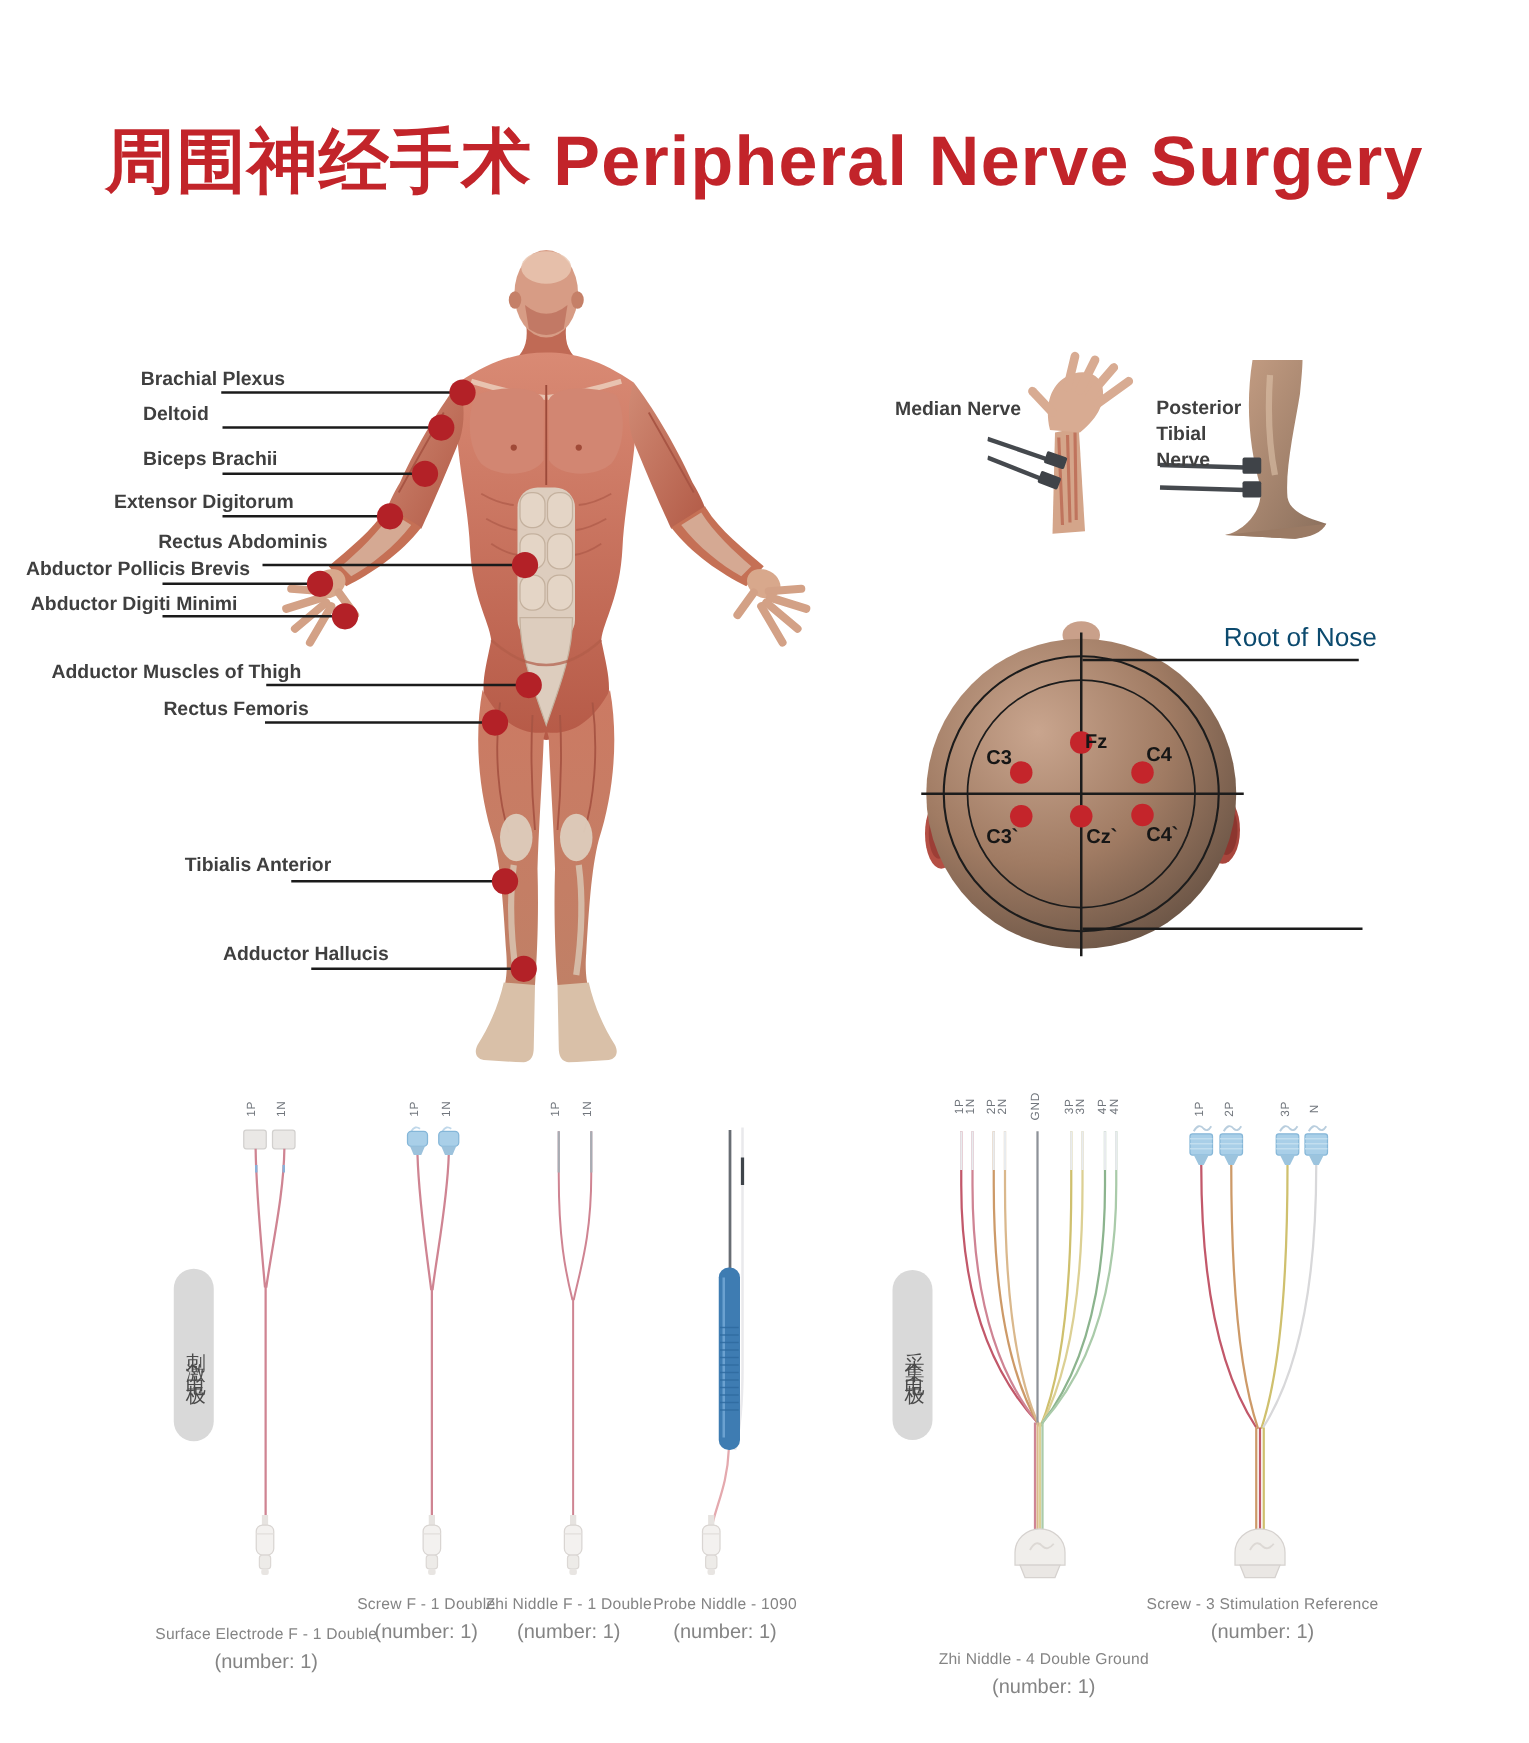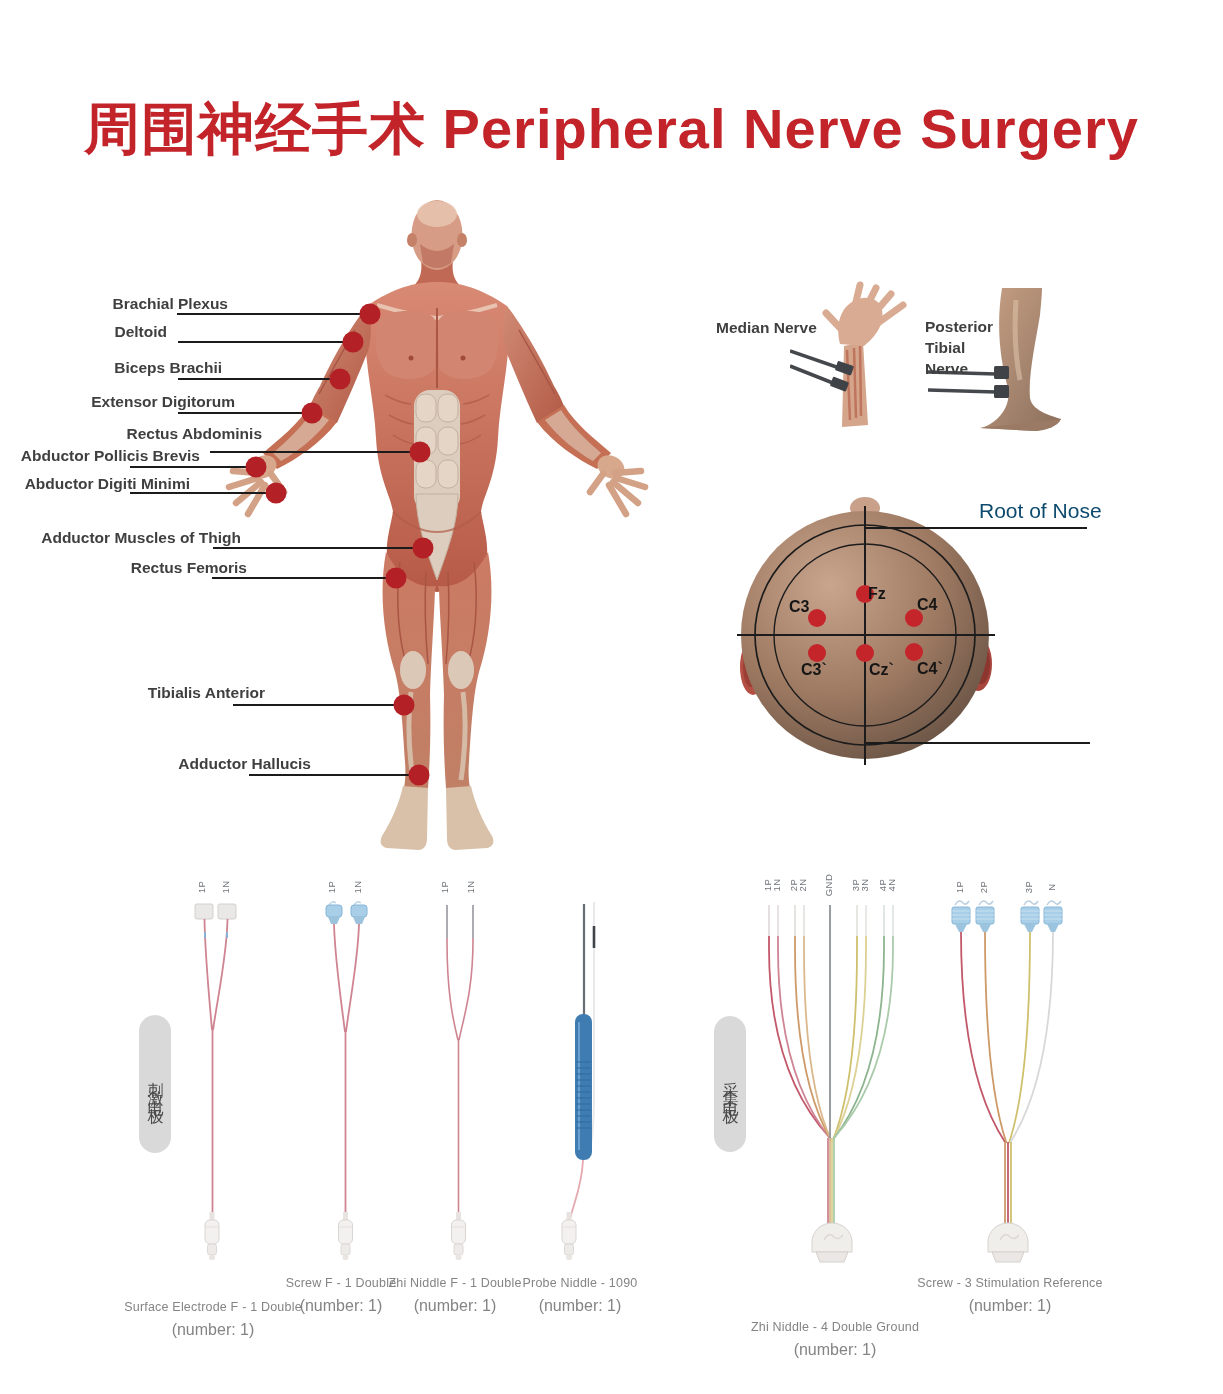--- a/index.html
+++ b/index.html
@@ -431,21 +431,21 @@
       <div>Tibial</div>
       <div>Nerve</div>
     </div>
 
   <div class="head-anno" style="left:979px; top:498px;">Root of Nose</div>
 
   <div id="eeg-labels">
       <div class="eeg-label" style="left: 868px; top: 585px;">Fz</div>
       <div class="eeg-label" style="left: 789px; top: 598px;">C3</div>
       <div class="eeg-label" style="left: 917px; top: 596px;">C4</div>
-      <div class="eeg-label" style="left: 789px; top: 661px; margin-left: 12px;">C3`</div>
+      <div class="eeg-label" style="left: 789px; top: 661px;">C3`</div>
       <div class="eeg-label" style="left: 869px; top: 661px;">Cz`</div>
       <div class="eeg-label" style="left: 917px; top: 660px;">C4`</div>
     </div>
 
   <div class="pill" style="left:139px; top:1015px; height:138px;">
     <span>刺激电极</span>
   </div>
   <div class="pill" style="left:714px; top:1016px; height:136px;">
     <span>采集电极</span>
   </div>

